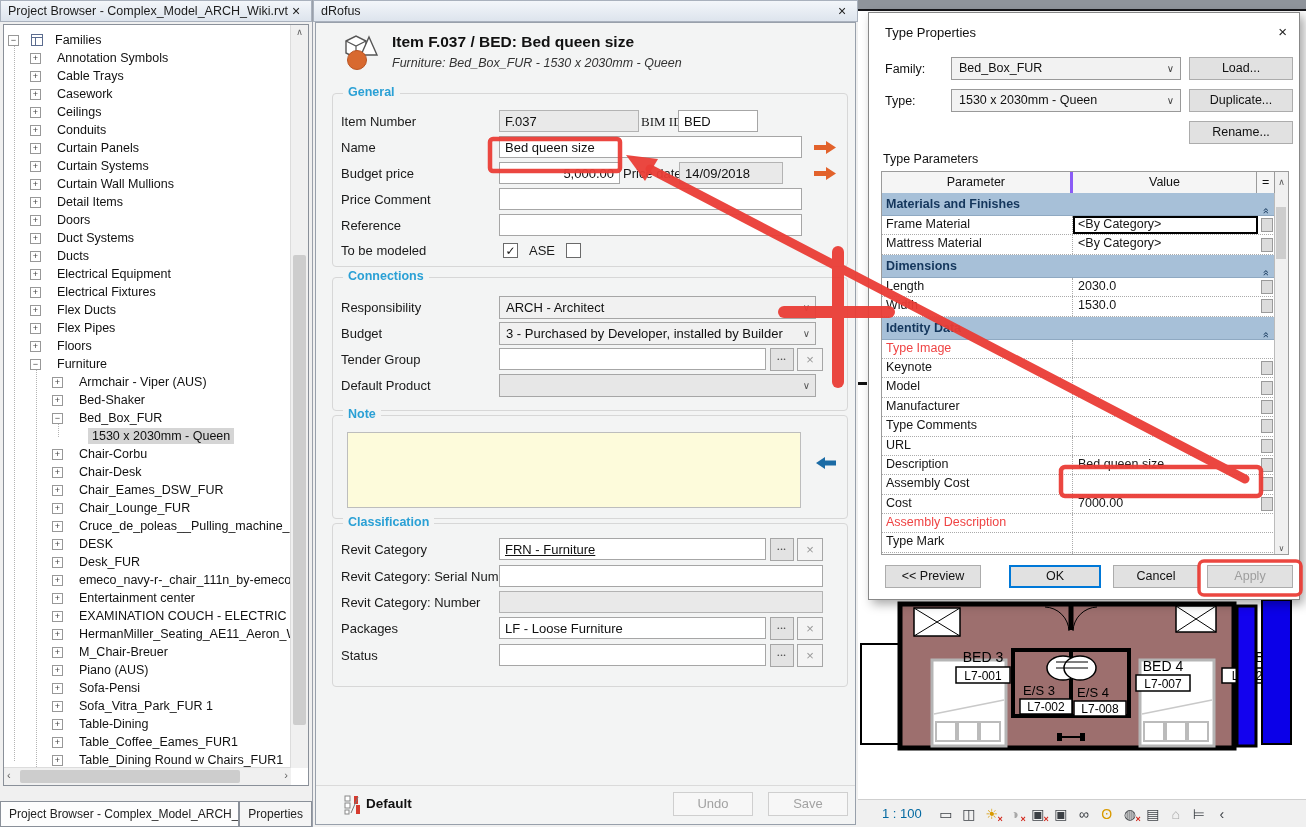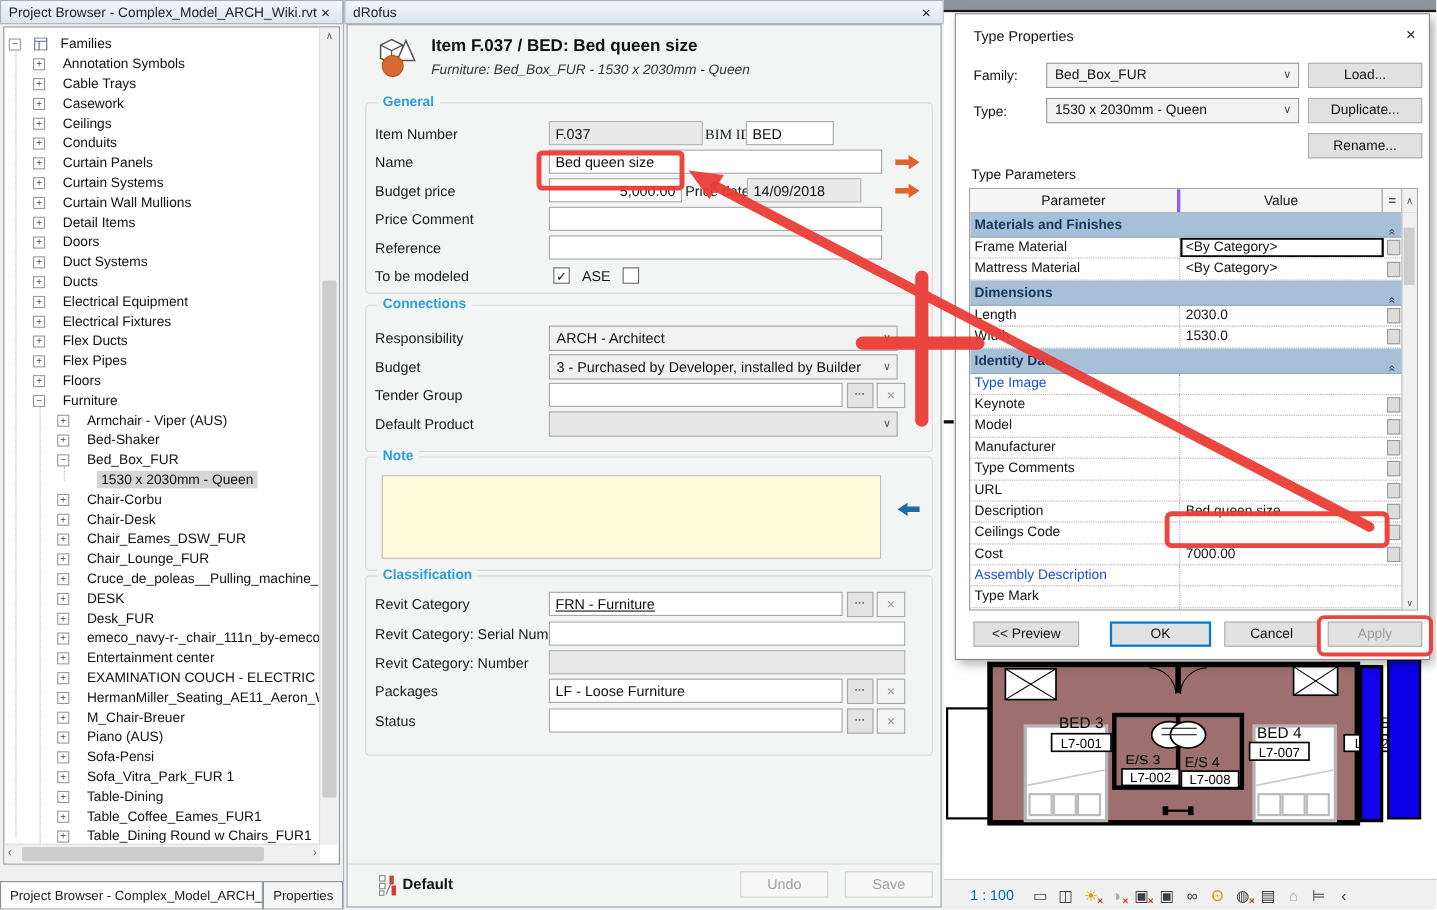--- a/index.html
+++ b/index.html
@@ -70,21 +70,21 @@
   #tp-table{position:absolute;left:12px;top:158px;width:408px;height:384px;border:1px solid #9b9b9b;box-sizing:border-box;background:#fff;}
   #tp-header{display:flex;height:21px;background:#f5f5f5;border-bottom:1px solid #9b9b9b;font-size:12.5px;color:#111;}
   #tp-header .h1{width:190px;text-align:center;line-height:20px;border-right:3px solid #8b5cf6;}
   #tp-header .h2{width:186px;text-align:center;line-height:20px;border-right:1px solid #9b9b9b;}
   #tp-header .h3{width:17px;text-align:center;line-height:20px;border-right:1px solid #9b9b9b;}
   #tp-header .h4{width:13px;text-align:center;font-size:9px;line-height:20px;color:#555;background:#f0f0f0;}
   .tp-group{display:flex;align-items:center;height:22px;background:#a7c0d8;border-bottom:1px solid #8fa9c2;}
   .tp-group .g-label{font-size:12.5px;font-weight:bold;color:#14365c;padding-left:4px;width:372px;}
   .tp-group .g-chev{width:20px;font-size:11px;color:#14365c;transform:rotate(-90deg);}
   .tp-row{display:flex;height:18.4px;border-bottom:1px dotted #ababab;font-size:12.5px;color:#141414;}
-  .tp-row.gray{color:#1d4ed8;}
+  .tp-row.gray{color:#ef4444;}
   .tp-row .c1{width:190px;padding:1px 0 0 4px;box-sizing:border-box;overflow:hidden;white-space:nowrap;}
   .tp-row .c2{width:186px;border-left:1px dotted #ababab;padding:1px 0 0 5px;box-sizing:border-box;position:relative;overflow:visible;white-space:nowrap;}
   .tp-row .c2.focused{box-shadow:inset 0 0 0 2px #000;}
   .tp-row .c3{width:17px;display:flex;align-items:center;justify-content:center;}
   .mini-btn{width:12px;height:14px;background:#dcdcdc;border:1px solid #9a9a9a;box-sizing:border-box;}
   #tp-scroll{position:absolute;right:0;top:21px;bottom:0;width:13px;background:#f0f0f0;border-left:1px solid #bbb;font-size:8px;color:#555;text-align:center;}
   #tp-thumb{position:absolute;left:1px;top:14px;width:10px;height:52px;background:#cdcdcd;}
   
   #annotations{position:absolute;left:0;top:0;z-index:60;pointer-events:none;}
   svg text{font-family:"Liberation Sans","DejaVu Sans",sans-serif;}
@@ -586,21 +586,21 @@
               </div>
             </div>
             <div class="tp-row">
               <div class="c1">Description</div>
               <div class="c2">Bed queen size</div>
               <div class="c3">
                 <div class="mini-btn"></div>
               </div>
             </div>
             <div class="tp-row">
-              <div class="c1">Ceilings Code</div>
+              <div class="c1">Assembly Cost</div>
               <div class="c2"></div>
               <div class="c3">
                 <div class="mini-btn"></div>
               </div>
             </div>
             <div class="tp-row">
               <div class="c1">Cost</div>
               <div class="c2">7000.00</div>
               <div class="c3">
                 <div class="mini-btn"></div>

